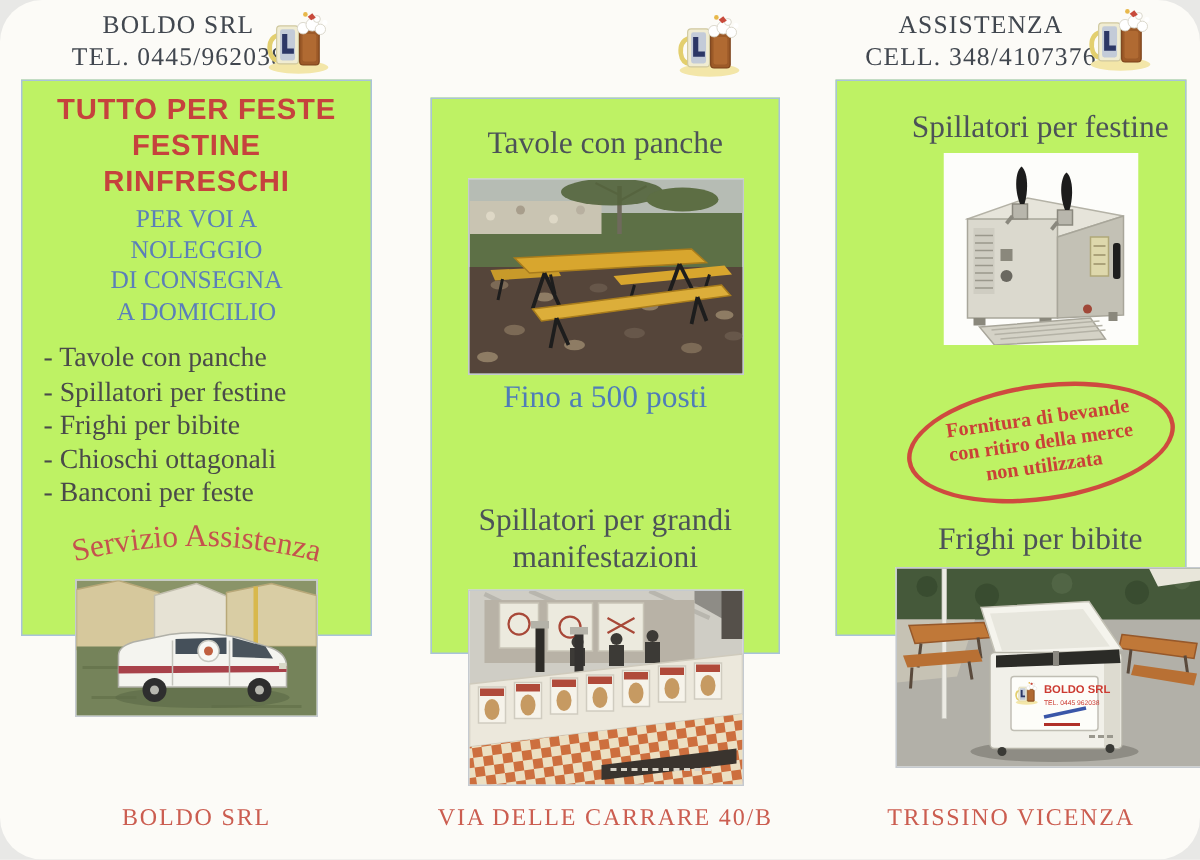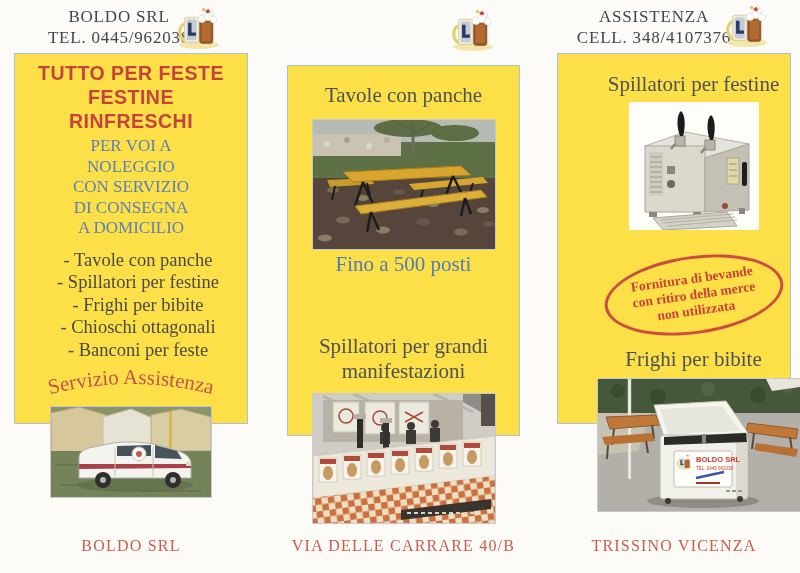--- a/index.html
+++ b/index.html
@@ -1,37 +1,37 @@
 <!DOCTYPE html>
 <html><head>
 <meta charset="utf-8">
 <style>
   html,body{margin:0;padding:0;background:#e8e8e6;}
   .page{position:relative;width:800px;height:573px;background:#fcfbf7;overflow:hidden;
-        font-family:"Liberation Serif",serif;}
+        font-family:"Liberation Serif",serif;border-radius:28px;}
   
   .hdr{position:absolute;text-align:center;color:#41474f;font-size:17px;line-height:21px;
        letter-spacing:.8px;}
   .hdr-left{left:28px;top:6px;width:182px;}
   .hdr-right{left:572px;top:6px;width:164px;}
   .mugs{position:absolute;}
   .mugs-left{left:176px;top:6px;}
   .mugs-mid{left:450px;top:8px;}
   .mugs-right{left:724px;top:4px;}
   
-  .panel{position:absolute;top:53px;height:371px;border:1px solid #a9c3da;background:#fde047;
+  .panel{position:absolute;top:53px;height:371px;border:1px solid #a9c3da;background:#bef264;
          box-sizing:border-box;text-align:center;}
   .panel-left{left:14px;width:234px;}
   .panel-mid{left:287px;width:233px;margin-top:12px;}
   .panel-right{left:557px;width:234px;padding-left:39px;}
   
   .lp-title{margin-top:7px;font-family:"Liberation Sans",sans-serif;font-weight:bold;
             font-size:19.5px;line-height:24px;color:#c6423d;letter-spacing:.5px;}
   .lp-sub{margin-top:3px;font-weight:normal;font-size:17px;line-height:20.5px;color:#5b7fb9;}
-  .lp-list{margin:10px 0 0 14px;text-align:center;font-size:18.5px;line-height:22.5px;color:#4a4a4a;}
+  .lp-list{margin:10px 0 0 14px;text-align:left;font-size:18.5px;line-height:22.5px;color:#4a4a4a;}
   .lp-arc{display:block;margin:5px auto 0;}
   .photo{display:block;margin:0 auto;border:1px solid #c5cad0;background:#eee;}
   .lp-photo{margin-top:2px;}
   
   .m-head{font-size:21px;line-height:27px;color:#4c5258;}
   .mp-h1{margin-top:16px;}
   .mp-photo1{margin-top:10px;}
   .mp-caption{margin-top:1px;font-size:21px;line-height:27px;color:#4f7cb8;}
   .mp-h2{margin-top:56px;width:200px;margin-left:auto;margin-right:auto;line-height:24.5px;}
   .mp-photo2{margin-top:10px;}
@@ -97,21 +97,20 @@
 
   <div class="panel panel-left">
     <div class="lp-title">
       <div>TUTTO PER FESTE</div>
       <div>FESTINE</div>
       <div>RINFRESCHI</div>
     </div>
     <div class="lp-sub">
       <div>PER VOI A</div>
       <div>NOLEGGIO</div>
-      <div>CON SERVIZIO</div>
       <div>DI CONSEGNA</div>
       <div>A DOMICILIO</div>
     </div>
     <div class="lp-list">
       <div>- Tavole con panche</div>
       <div>- Spillatori per festine</div>
       <div>- Frighi per bibite</div>
       <div>- Chioschi ottagonali</div>
       <div>- Banconi per feste</div>
     </div>

